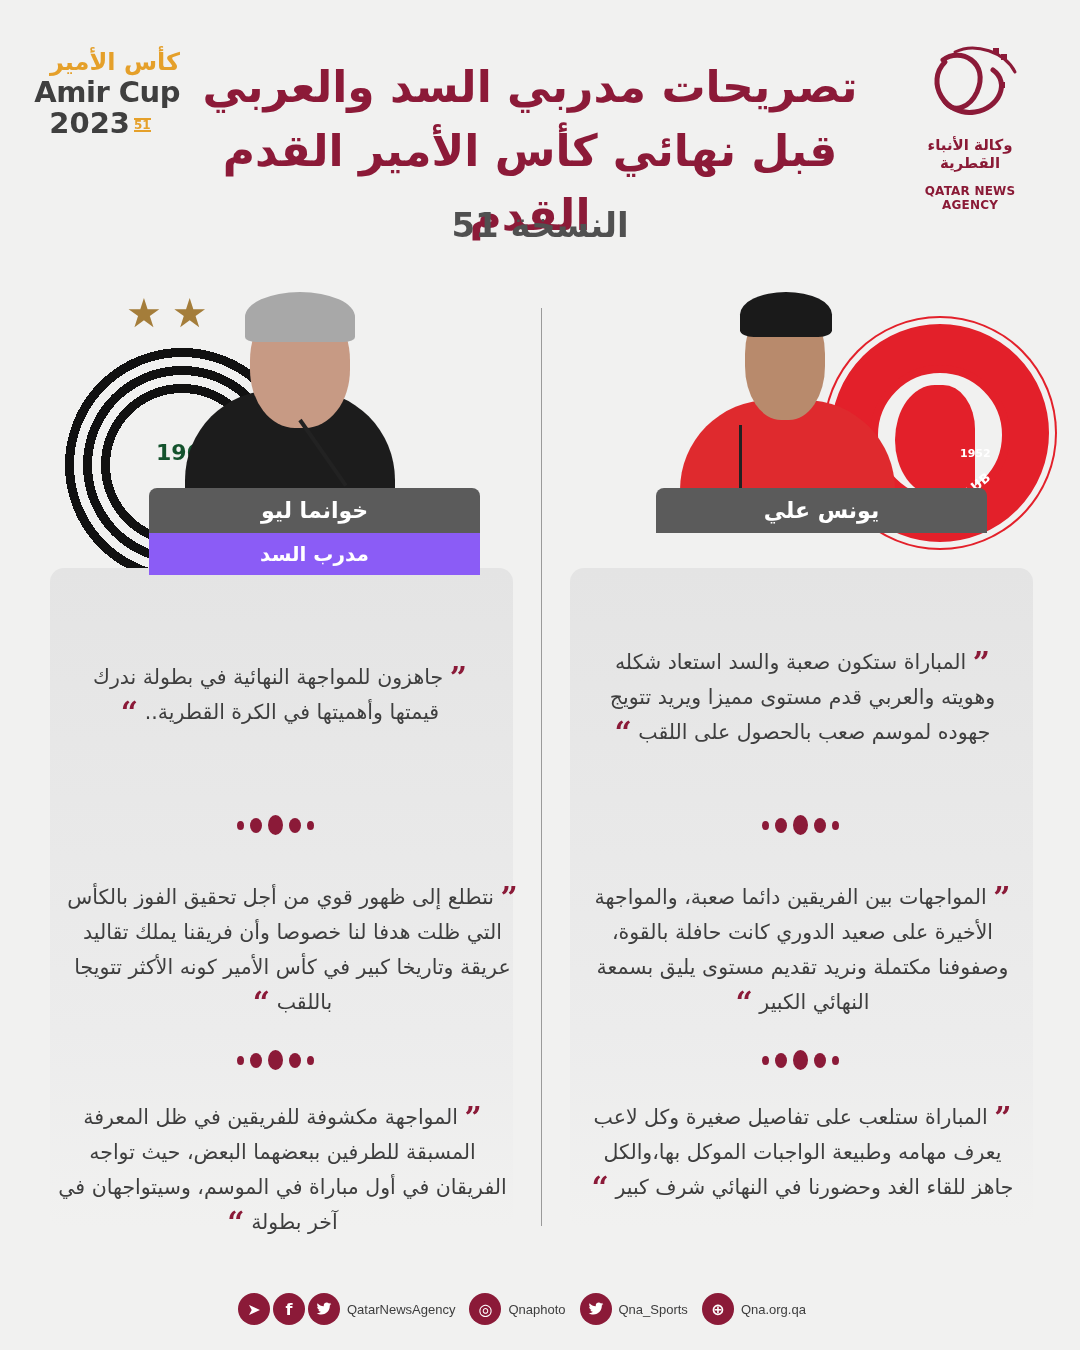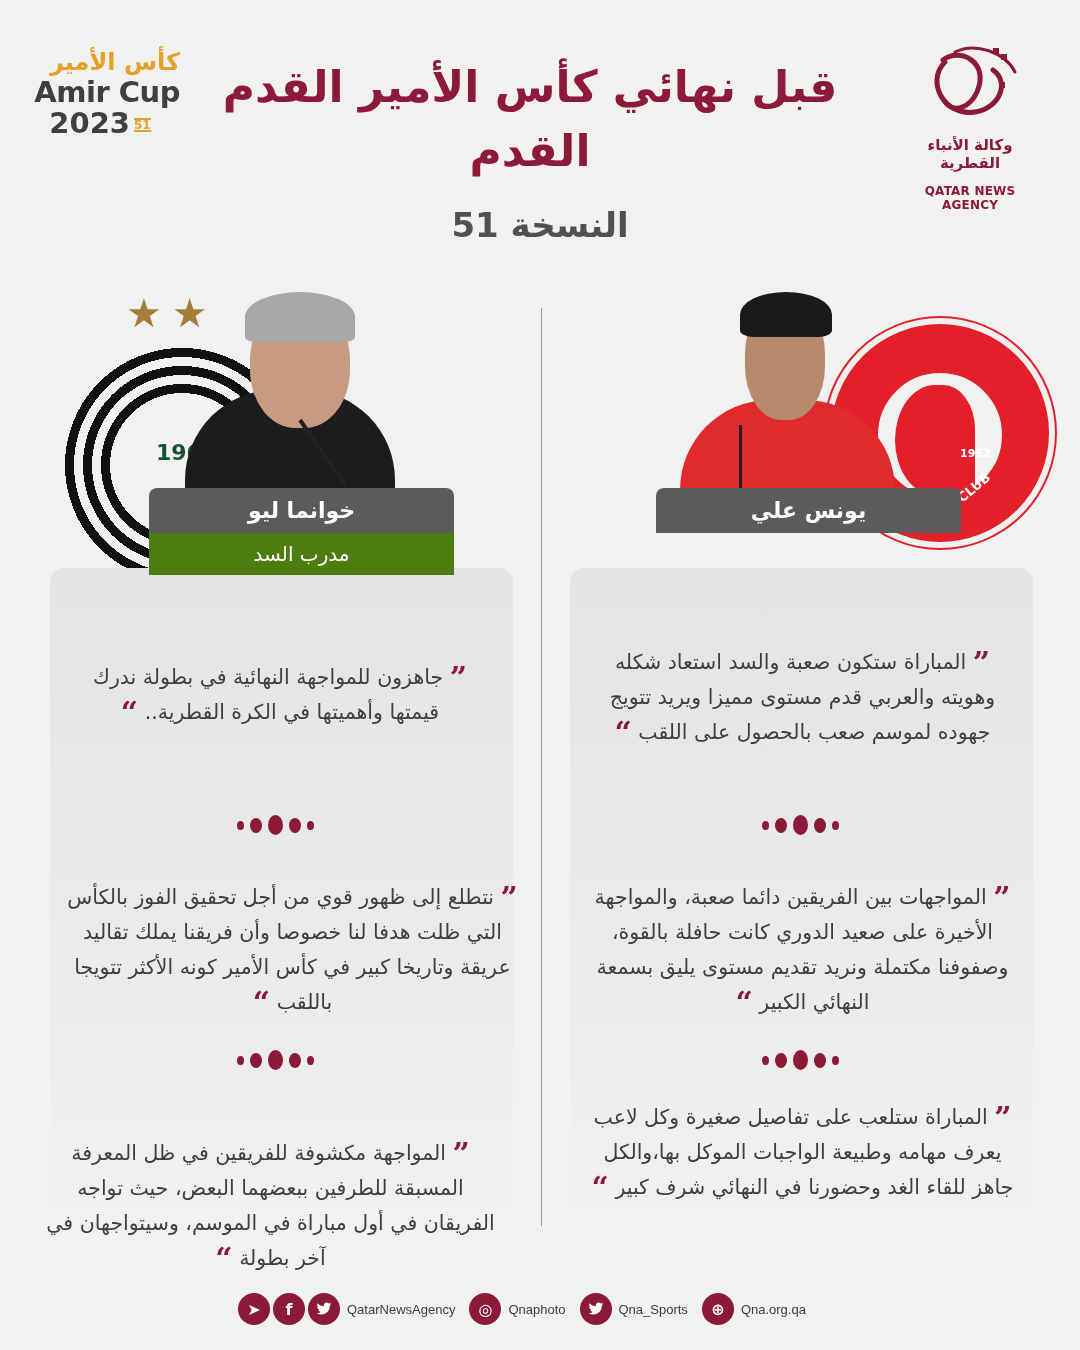--- a/index.html
+++ b/index.html
@@ -50,23 +50,23 @@
   .coach-left-hair { left: 245px; top: 292px; width: 110px; height: 50px; border-radius: 50% 50% 10% 10%; background: #a8a8a8; }
   .coach-left-body { left: 185px; top: 390px; width: 210px; height: 100px; background: #1c1c1c; }
   .mic-l { left: 298px; top: 420px; width: 4px; height: 80px; background: #222; transform: rotate(-35deg); transform-origin: top; }
 
   .coach-right-head { left: 745px; top: 300px; width: 80px; height: 120px; border-radius: 45% 45% 45% 45%; background: #b88a6c; }
   .coach-right-hair { left: 740px; top: 292px; width: 92px; height: 45px; border-radius: 50% 50% 15% 15%; background: #1a1a1a; }
   .coach-right-body { left: 680px; top: 400px; width: 215px; height: 90px; background: #df2a2e; }
   .mic-r { left: 739px; top: 425px; width: 3px; height: 70px; background: #222; }
 
   
-  .badge { width: 305px; }
+  .badge { width: 331px; }
   .badge-name { height: 45px; background: #5b5b5b; border-radius: 8px 8px 0 0; color: #fff; font-weight: bold; font-size: 22px; text-align: center; line-height: 45px; direction: rtl; }
-  .badge-role { height: 42px; background: #4d7c0f; color: #fff; font-size: 20px; text-align: center; line-height: 42px; direction: rtl; }
+  .badge-role { height: 42px; background: #8b5cf6; color: #fff; font-size: 20px; text-align: center; line-height: 42px; direction: rtl; font-weight: bold; }
   .badge-left { left: 149px; top: 488px; }
   .badge-right { left: 656px; top: 488px; }
 
   
   .card { background: #e6e6e6; border-radius: 14px; }
   .card-left { left: 50px; top: 568px; width: 463px; height: 660px; background: linear-gradient(180deg,#e4e4e4 0%, #ececec 70%, #f1f1f0 100%); }
   .card-right { left: 570px; top: 568px; width: 463px; height: 660px; background: linear-gradient(180deg,#e4e4e4 0%, #ececec 70%, #f1f1f0 100%); }
 
   .quote { text-align: center; direction: rtl; color: #3e3e3e; font-size: 20.5px; line-height: 35px; }
   .q-mark { color: #8b1a38; font-weight: bold; font-size: 30px; line-height: 20px; vertical-align: -4px; font-family: "DejaVu Serif", serif; }
@@ -101,20 +101,21 @@
     <path d="M40 10 C60 0, 90 10, 100 30" fill="none" stroke="#8b1a38" stroke-width="3" stroke-linecap="round"></path>
     <rect x="78" y="6" width="6" height="6" fill="#8b1a38"></rect>
     <rect x="86" y="12" width="6" height="6" fill="#8b1a38"></rect>
     <rect x="84" y="40" width="6" height="6" fill="#8b1a38"></rect>
   </svg>
   <div class="qna-ar">وكالة الأنباء القطرية</div>
   <div class="qna-en">QATAR NEWS AGENCY</div>
 </div>
 
 <div class="abs title">
+  <div class="title-line">تصريحات مدربي السد والعربي</div>
   <div class="title-line">قبل نهائي كأس الأمير القدم القدم</div>
 </div>
 <div class="abs subtitle">النسخة 51</div>
 
 <div class="abs vdivider"></div>
 
 <div class="abs stars" style="left:126px; top:290px;">★★</div>
 <div class="abs sadd-emblem"></div>
 <div class="abs sadd-center"></div>
 <div class="abs sadd-year">196</div>
@@ -161,21 +162,21 @@
   <span>نتطلع إلى ظهور قوي من أجل تحقيق الفوز بالكأس التي ظلت هدفا لنا خصوصا وأن فريقنا يملك تقاليد عريقة وتاريخا كبير في كأس الأمير كونه الأكثر تتويجا باللقب</span>
   <span class="q-mark">“</span>
 </div>
 <div class="abs dots" style="left:215px; top:1050px; width:120px;">
   <span class="dot d1"></span>
     <span class="dot d2"></span>
     <span class="dot d3"></span>
     <span class="dot d2"></span>
     <span class="dot d1"></span>
 </div>
-<div class="abs quote" style="left:43px; top:1100px; width:455px;margin-top:36px;">
+<div class="abs quote" style="left:55px; top:1100px; width:455px;">
   <span class="q-mark">”</span>
   <span>المواجهة مكشوفة للفريقين في ظل المعرفة المسبقة للطرفين ببعضهما البعض، حيث تواجه الفريقان في أول مباراة في الموسم، وسيتواجهان في آخر بطولة</span>
   <span class="q-mark">“</span>
 </div>
 
 <div class="abs quote" style="left:590px; top:645px; width:425px;">
   <span class="q-mark">”</span>
   <span>المباراة ستكون صعبة والسد استعاد شكله وهويته والعربي قدم مستوى مميزا ويريد تتويج جهوده لموسم صعب بالحصول على اللقب</span>
   <span class="q-mark">“</span>
 </div>

